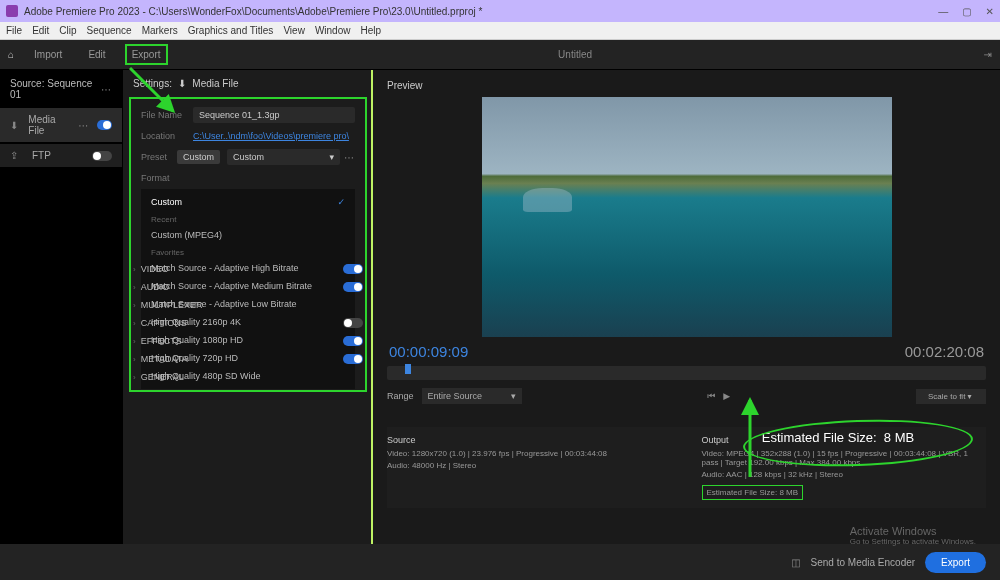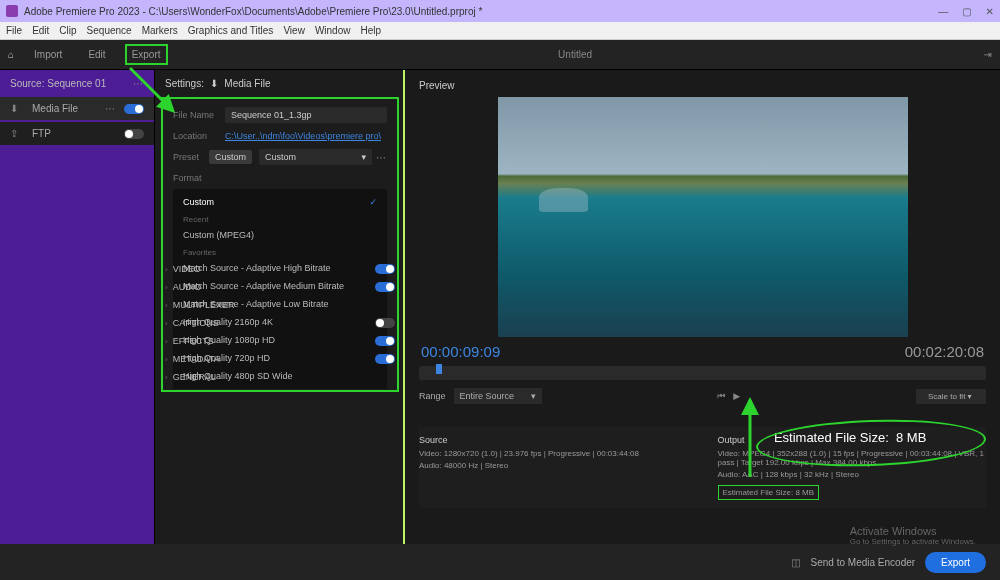--- a/index.html
+++ b/index.html
@@ -8,21 +8,21 @@
 .titlebar .app-icon { width: 12px; height: 12px; background: #8a3dae; border-radius: 2px; margin-right: 6px; }
 .titlebar .wincontrols { margin-left: auto; display: flex; gap: 14px; color: #555; }
 .menubar { height: 18px; background: #f0f0f0; display: flex; align-items: center; padding: 0 6px; gap: 10px; color: #333; font-size: 10px; border-bottom: 1px solid #ccc; }
 .main-dark { background: #1a1a1a; height: calc(100% - 40px); display: flex; flex-direction: column; }
 .top-tabs { height: 30px; background: #232323; display: flex; align-items: center; padding: 0 8px; gap: 14px; border-bottom: 1px solid #000; }
 .top-tabs .tab { color: #999; padding: 4px 6px; }
 .top-tabs .tab.active { outline: 2px solid #2dd42d; outline-offset: -1px; }
 .top-tabs .home-icon { color: #ccc; }
 .top-tabs .center-title { margin: 0 auto; color: #888; }
 .workspace { flex: 1; display: flex; background: #1a1a1a; }
-.left-col { width: 155px; background: #4c1d95; border-right: 1px solid #000; }
+.left-col { width: 123px; background: #000000; border-right: 1px solid #000; }
 .left-col .source-row { padding: 8px 10px; color: #bbb; display: flex; align-items: center; justify-content: space-between; }
 .left-col .list-item { padding: 6px 10px; display: flex; align-items: center; gap: 8px; background: #2a2a2a; margin: 0 0 2px 0; }
 .left-col .list-item .icon { width: 14px; color: #888; }
 .left-col .list-item .spacer { flex: 1; }
 .left-col .toggle { width: 20px; height: 10px; border-radius: 5px; background: #2a6dd6; position: relative; }
 .left-col .toggle::after { content: ''; position: absolute; right: 1px; top: 1px; width: 8px; height: 8px; border-radius: 4px; background: #fff; }
 .left-col .toggle.off { background: #444; }
 .left-col .toggle.off::after { left: 1px; right: auto; }
 .mid-col { width: 250px; background: #1c1c1c; border-right: 2px solid #bef264; position: relative; }
 .mid-col .settings-head { padding: 8px 10px; color: #ccc; display: flex; align-items: center; gap: 6px; }
@@ -50,21 +50,21 @@
 .preview-frame { background: #000; height: 240px; display: flex; align-items: center; justify-content: center; margin: 0 auto; width: 410px; }
 .preview-img { width: 100%; height: 100%; background: linear-gradient(to bottom, #8097a8 0%, #9db4c2 32%, #4d6b3a 33%, #6a8051 36%, #1a7c8c 42%, #0e5a6a 74%, #1a4050 100%); position: relative; }
 .preview-img::after { content:''; position:absolute; top:38%; left:10%; width:12%; height:10%; background: #a8c0d0; border-radius: 40% 40% 10% 10%; opacity:.4; }
 .timecodes { display: flex; justify-content: space-between; padding: 6px 2px; font-size: 15px; color: #3d85e0; }
 .timecodes .out { color: #999; }
 .timeline-bar { height: 14px; background: #2a2a2a; position: relative; border-radius: 2px; }
 .timeline-bar .playhead { position: absolute; left: 3%; top: -2px; width: 6px; height: 10px; background: #3d85e0; }
 .estimated-annot { position: absolute; left: 62%; top: 360px; color: #fff; font-size: 13px; font-weight: 300; }
 .ellipse { position: absolute; left: 59%; top: 350px; width: 230px; height: 46px; border: 2px solid #2dd42d; border-radius: 50%; transform: rotate(-2deg); pointer-events: none; }
 .range-row { display: flex; align-items: center; padding: 8px 0; gap: 8px; font-size: 9px; }
-.range-row .range-select { background: #2a2a2a; padding: 3px 6px; width: 88px; display: flex; justify-content: space-between; }
+.range-row .range-select { background: #2a2a2a; padding: 3px 6px; width: 100px; display: flex; justify-content: space-between; }
 .range-row .scale-select { margin-left: auto; background: #2a2a2a; padding: 3px 12px; width: 70px; font-size: 8px; }
 .range-row .play-controls { margin-left: auto; display: flex; gap: 8px; color: #888; }
 .bottom-info { background: #1e1e1e; margin-top: 15px; padding: 8px 0; display: flex; gap: 30px; font-size: 8px; color: #999; }
 .bottom-info .info-col { flex: 1; }
 .bottom-info .info-col .head { color: #ccc; margin-bottom: 4px; font-size: 9px; }
 .bottom-info .info-line { margin-bottom: 3px; }
 .est-box { display: inline-block; border: 1px solid #2dd42d; padding: 2px 4px; margin-top: 3px; }
 .bottom-bar { background: #232323; height: 36px; display: flex; align-items: center; justify-content: flex-end; padding: 0 14px; gap: 10px; }
 .btn-export { background: #1f6fe0; color: #fff; padding: 5px 16px; border-radius: 12px; font-size: 10px; }
 .btn-send { color: #aaa; font-size: 10px; }

